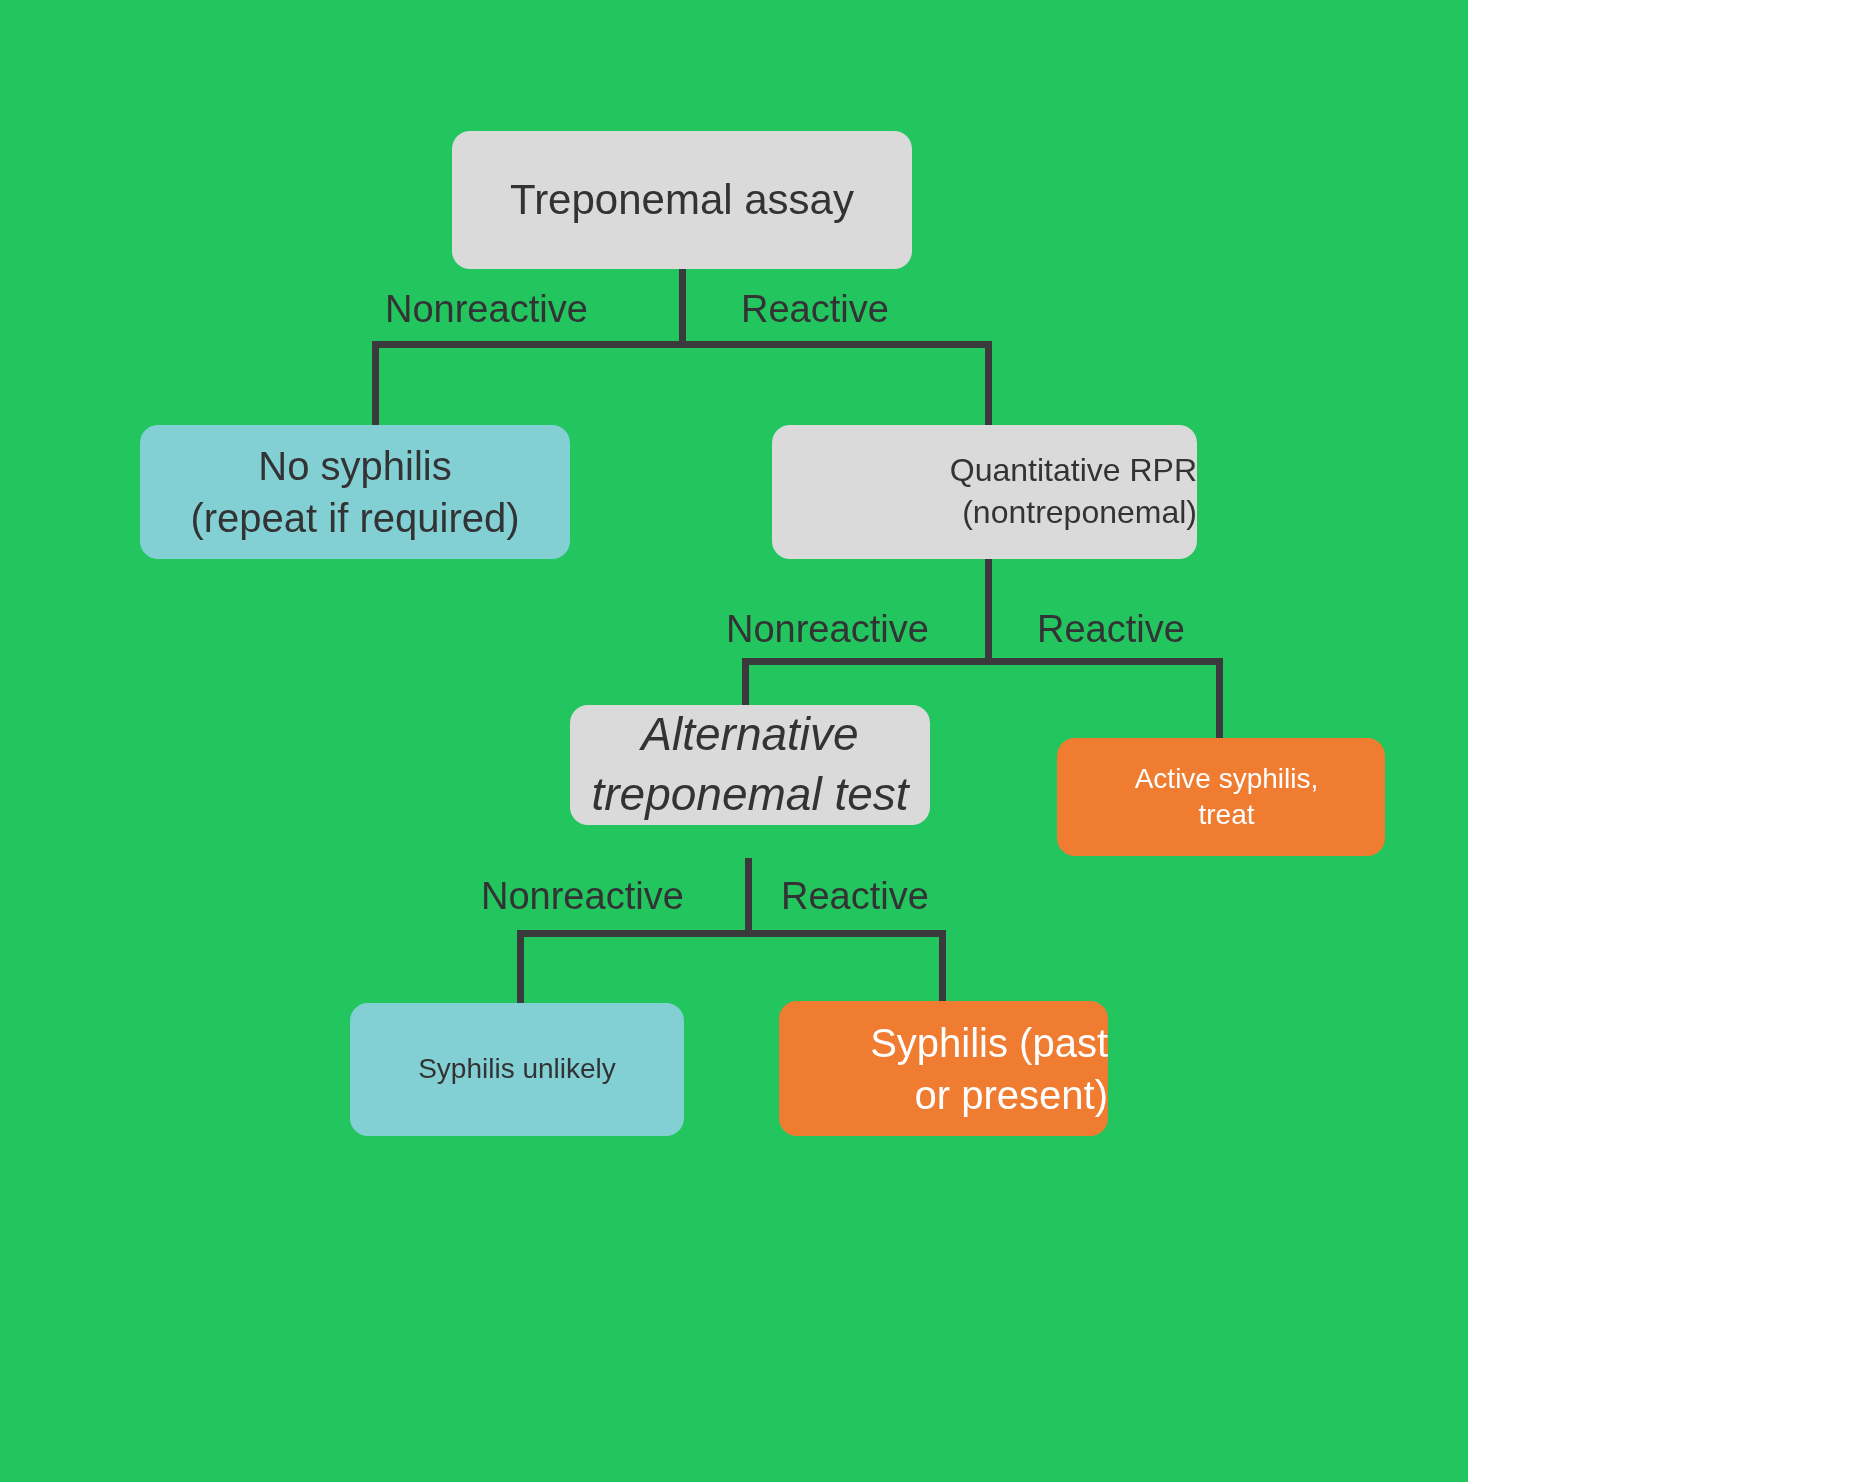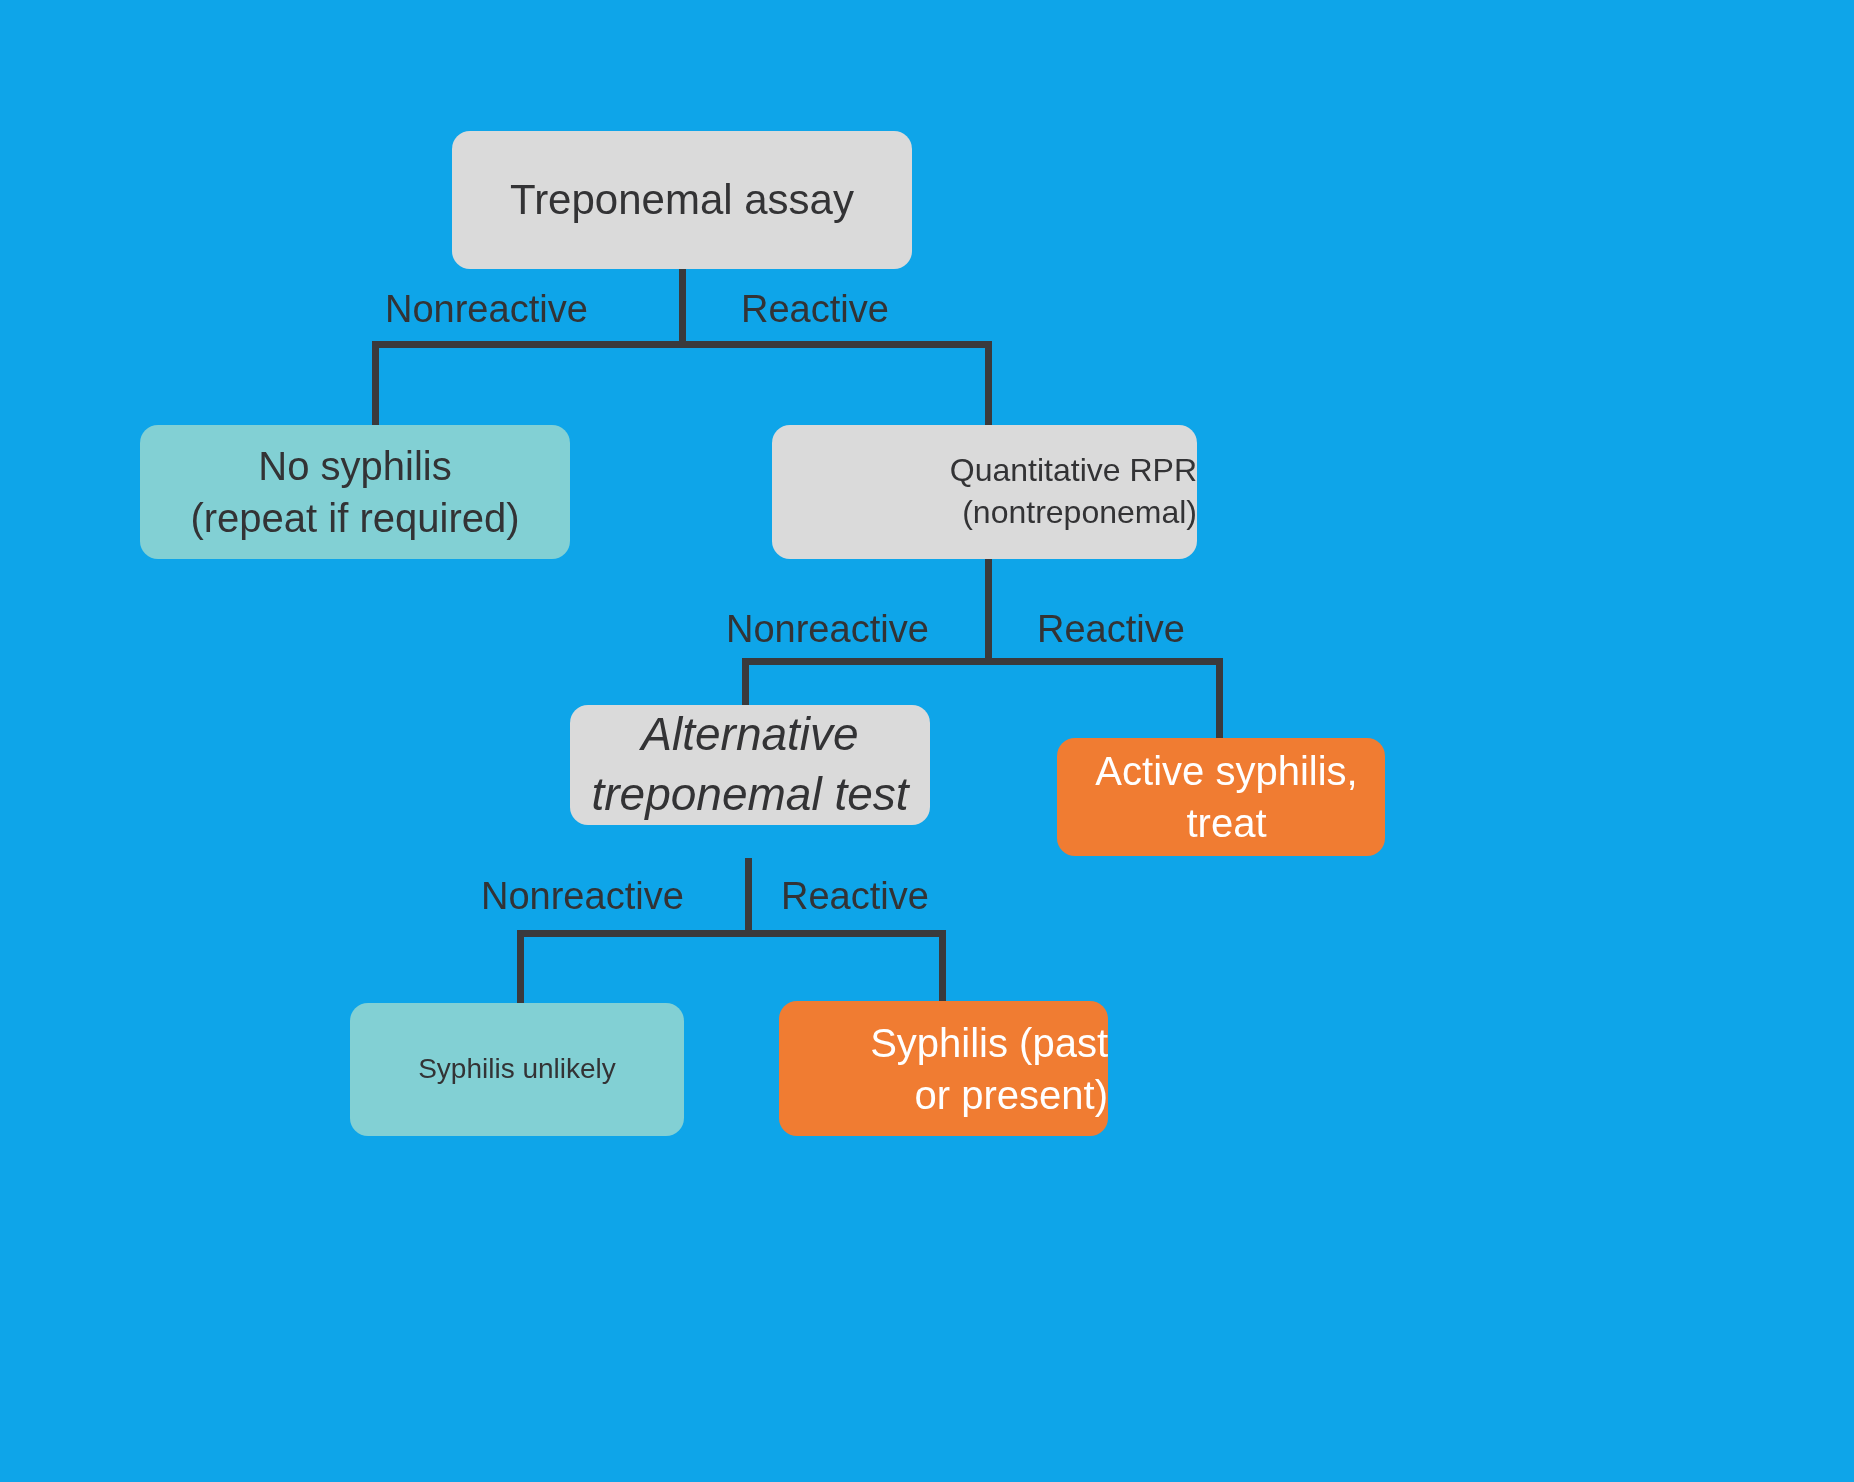--- a/index.html
+++ b/index.html
@@ -2,23 +2,23 @@
 <html><head>
 <meta charset="utf-8">
 <style>
   html, body {
     margin: 0;
     padding: 0;
     background: #ffffff;
   }
   #canvas {
     position: relative;
-    width: 1854px;
+    width: 1468px;
     height: 1482px;
-    background: #0ea5e9;
+    background: #22c55e;
     font-family: "Liberation Sans", sans-serif;
     overflow: hidden;
   }
   .node {
     position: absolute;
     box-sizing: border-box;
     display: flex;
     flex-direction: column;
     align-items: center;
     justify-content: center;
@@ -86,21 +86,21 @@
   <div class="conn v" style="left:1216px; top:658px; height:83px;"></div>
 
   <div class="edge-label" style="left:726px; top:608px;">Nonreactive</div>
   <div class="edge-label" style="left:1037px; top:608px;">Reactive</div>
 
   <div class="node node-process" style="left:570px; top:705px; width:360px; height:120px; font-size:46px;font-style:italic;">
     <span class="ln">Alternative</span>
     <span class="ln">treponemal test</span>
   </div>
 
-  <div class="node node-positive" style="left:1057px; top:738px; width:328px; height:118px; font-size:40px;padding-left:11px;">
+  <div class="node node-positive" style="left:1057px; top:738px; width:328px; height:118px; font-size:28px;padding-left:11px;">
     <span class="ln">Active syphilis,</span>
     <span class="ln">treat</span>
   </div>
 
   <div class="conn v" style="left:745px; top:858px; height:79px;"></div>
 
   <div class="conn h" style="left:517px; top:930px; width:429px;"></div>
 
   <div class="conn v" style="left:517px; top:930px; height:78px;"></div>
 

